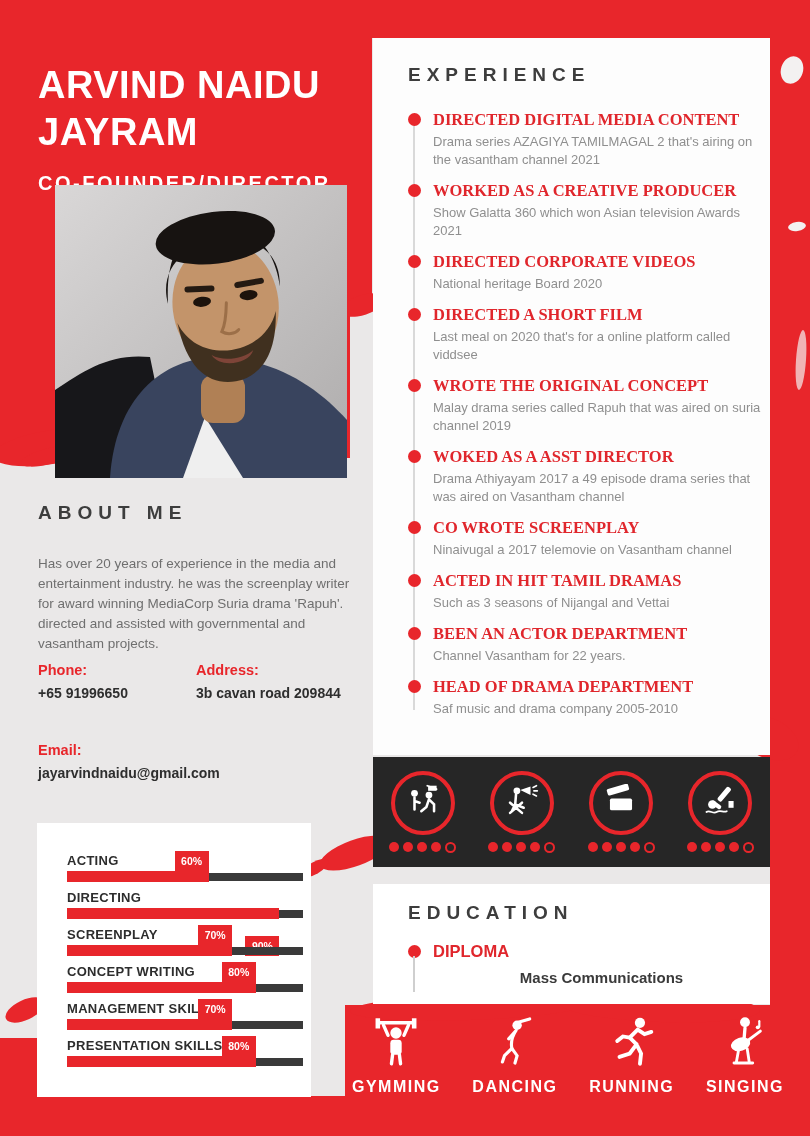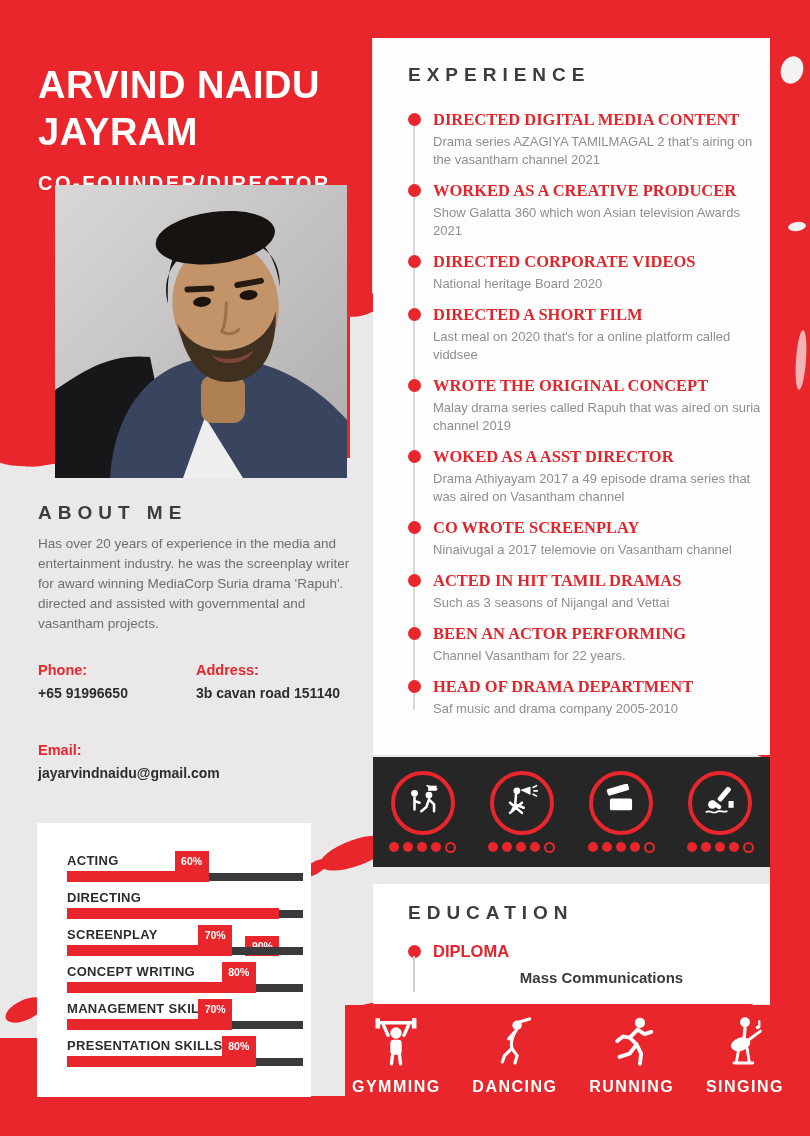--- a/index.html
+++ b/index.html
@@ -31,21 +31,21 @@
   .w2{left:788px;top:222px;width:18px;height:9px;transform:rotate(-8deg);}
   .w3{left:796px;top:330px;width:10px;height:60px;transform:rotate(4deg);opacity:.7;}
 
   
   .name-block{left:38px;top:62px;width:330px;color:#fff;}
   .name-line{font-size:38px;line-height:47px;font-weight:800;letter-spacing:.5px;}
   .role{margin-top:16px;font-size:20px;font-weight:700;letter-spacing:2.5px;}
   .photo{left:55px;top:185px;width:292px;height:293px;}
   .sec-title{font-size:19px;font-weight:700;letter-spacing:6px;color:#3d3d3d;}
   .about{left:38px;top:502px;width:318px;}
-  .about-body{margin-top:10px;font-size:13.5px;line-height:20px;color:#6f6f6f;}
+  .about-body{margin-top:30px;font-size:13.5px;line-height:20px;color:#6f6f6f;}
   .contact-label{font-size:14.5px;font-weight:800;color:#e8262b;}
   .contact-value{margin-top:7px;font-size:14px;font-weight:700;color:#2e2e2e;}
   .c-phone{left:38px;top:662px;}
   .c-addr{left:196px;top:662px;}
   .c-email{left:38px;top:742px;}
 
   
   .skills-card{left:37px;top:823px;width:274px;height:274px;background:#fff;
                padding:28px 8px 0 30px;box-sizing:border-box;}
   .skill-row{position:relative;width:236px;height:31px;margin-bottom:6px;}
@@ -157,21 +157,21 @@
     <div class="sec-title">ABOUT ME</div>
     <div class="about-body">Has over 20 years of experience in the media and entertainment industry. he was the screenplay writer for award winning MediaCorp Suria drama 'Rapuh'. directed and assisted with governmental and vasantham projects.</div>
   </section>
 
   <div class="abs c-phone">
     <div class="contact-label">Phone:</div>
     <div class="contact-value">+65 91996650</div>
   </div>
   <div class="abs c-addr">
     <div class="contact-label">Address:</div>
-    <div class="contact-value">3b cavan road 151140</div>
+    <div class="contact-value">3b cavan road 209844</div>
   </div>
   <div class="abs c-email">
     <div class="contact-label">Email:</div>
     <div class="contact-value">jayarvindnaidu@gmail.com</div>
   </div>
 
   <div class="abs skills-card">
     <div id="skill-list">
     <div class="skill-row">
       <div class="skill-name">ACTING</div>
@@ -277,21 +277,21 @@
     </div>
 
     <div class="exp-item">
       <span class="exp-dot"></span>
       <div class="exp-item-title">ACTED IN HIT TAMIL  DRAMAS</div>
       <div class="exp-item-desc">Such as 3 seasons of Nijangal and Vettai</div>
     </div>
 
     <div class="exp-item">
       <span class="exp-dot"></span>
-      <div class="exp-item-title">BEEN AN ACTOR PERFORMING</div>
+      <div class="exp-item-title">BEEN AN ACTOR DEPARTMENT</div>
       <div class="exp-item-desc">Channel Vasantham for 22 years.</div>
     </div>
 
     <div class="exp-item">
       <span class="exp-dot"></span>
       <div class="exp-item-title">HEAD OF DRAMA DEPARTMENT</div>
       <div class="exp-item-desc">Saf music and drama company 2005-2010</div>
     </div>
   </div>
   </section>

